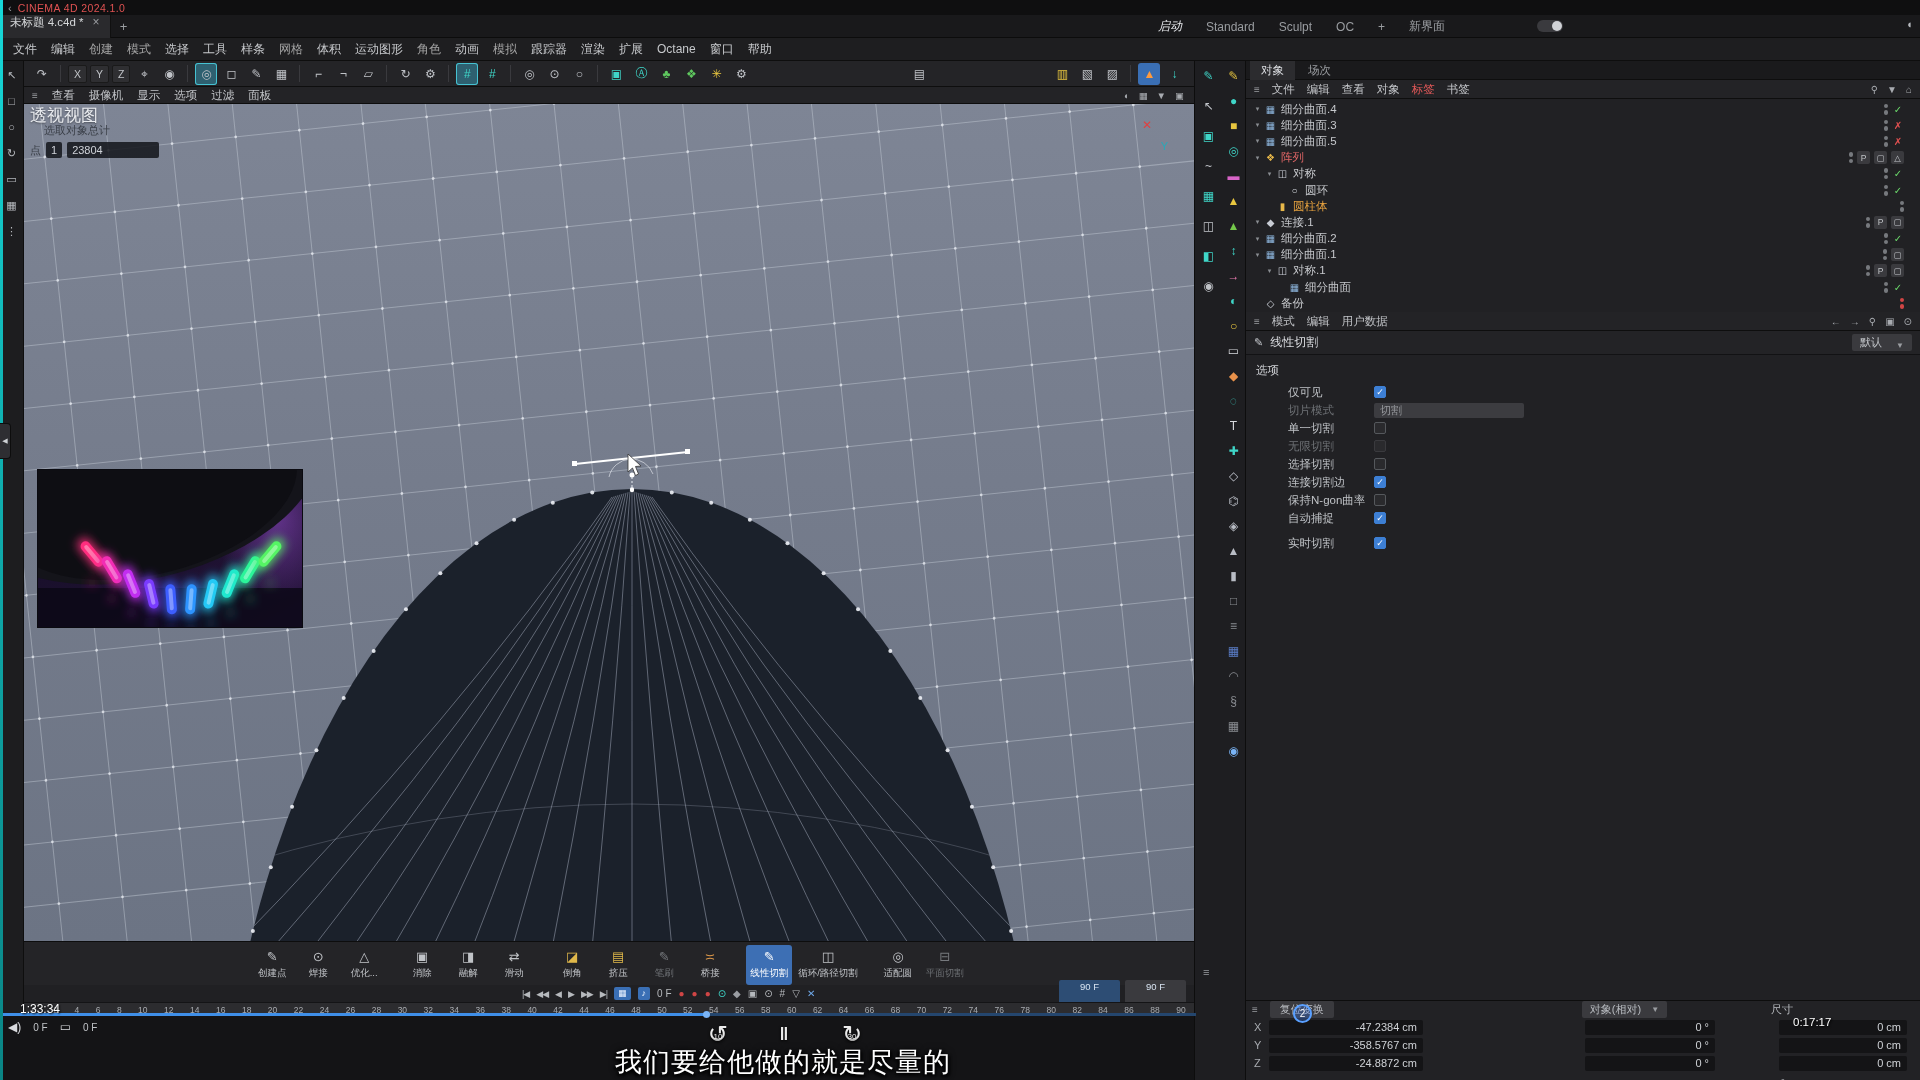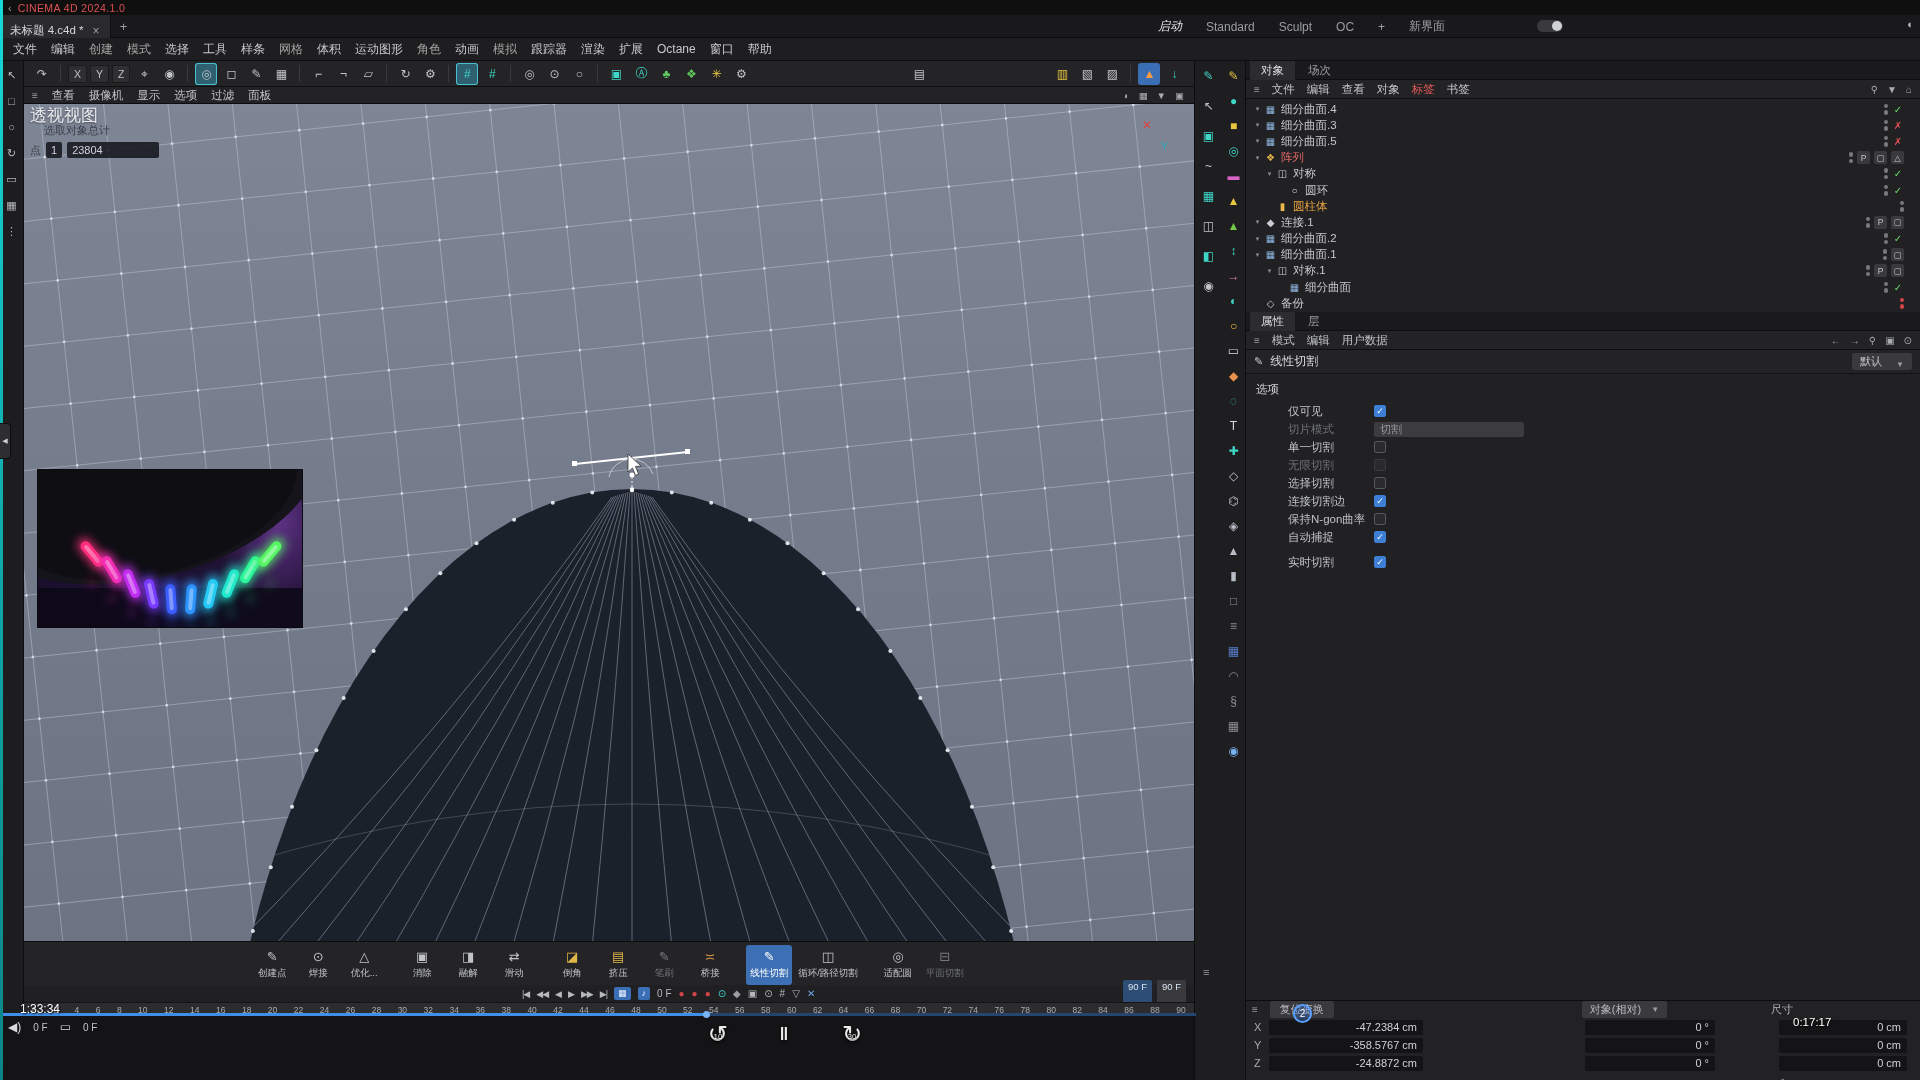--- a/index.html
+++ b/index.html
@@ -3,21 +3,21 @@
 <meta charset="utf-8">
 <style>
   *{margin:0;padding:0;box-sizing:border-box;font-family:"Liberation Sans","DejaVu Sans",sans-serif}
   html,body{width:1920px;height:1080px;background:#141416;overflow:hidden}
   #root{position:absolute;inset:0;color:#c4c6ca}
   
   #titlebar{position:absolute;left:0;top:0;width:1920px;height:15px;background:#0f0f10;display:flex;align-items:center;gap:6px;padding-left:8px}
   #titlebar .back{color:#9a9da1;font-size:11px}
   #titlebar .t{color:#e05252;font-size:10.5px;letter-spacing:.4px}
   #tabbar{position:absolute;left:0;top:15px;width:1920px;height:23px;background:#19191b;border-bottom:1px solid #0c0c0c;display:flex;align-items:center}
-  .doc-tab{height:23px;background:#2a2a2d;display:flex;align-items:flex-end;padding:0 10px;gap:9px;font-size:11.5px;color:#d6d8da;border-right:1px solid #101010}
+  .doc-tab{height:23px;background:#2a2a2d;display:flex;align-items:flex-start;padding:0 10px;gap:9px;font-size:11.5px;color:#d6d8da;border-right:1px solid #101010}
   .tab-close{color:#9a9da1;font-size:12px}
   .tab-add{width:26px;text-align:center;color:#9a9da1;font-size:13px}
   #layout-tabs{position:absolute;left:1158px;top:0;height:23px;display:flex;gap:24px;align-items:center;font-size:12px;color:#9a9da1}
   #layout-tabs .lt.active{color:#e8eaee;font-style:italic}
   #ui-toggle{position:absolute;left:1537px;top:5px;width:26px;height:12px;border-radius:6px;background:#3a3a3e}
   #ui-toggle .knob{position:absolute;right:1px;top:1px;width:10px;height:10px;border-radius:50%;background:#d0d2d6}
   #win-toggle{position:absolute;right:6px;top:3px;font-size:11px;color:#b8bbc0}
   #menubar{position:absolute;left:0;top:38px;width:1920px;height:23px;background:#1e1e20;border-bottom:1px solid #0e0e0e;display:flex;align-items:center;padding-left:6px;font-size:12px}
   .menu-item{padding:0 7px;color:#c6c8cb;white-space:nowrap}
   .menu-item.red{color:#a3a3a3}
@@ -53,21 +53,21 @@
   .mt .ic{width:22px;height:19px;display:flex;align-items:center;justify-content:center;font-size:13px}
   .mt .lb{font-size:9.5px;color:#c0c3c7;white-space:nowrap}
   .mt.active{background:#3d6fb4}
   .mt.active .lb{color:#fff}
   .mt.disabled .lb{color:#6e7175}
   
   #transport{position:absolute;left:24px;top:985px;width:1170px;height:17px;background:#202023;display:flex;align-items:center;gap:7px;padding-left:498px;font-size:10px;color:#b6b9bd}
   #transport .pb{font-size:9px;letter-spacing:-1px}
   .chipblue{background:#3a6fb5;color:#eaf2ff;padding:0 4px;height:13px;line-height:13px;border-radius:2px;font-size:9px}
   .recdot{font-size:10px}
-  .endf{background:#2d4d74;color:#d8e4f2;font-size:9.5px;padding:0 5px;height:28px;line-height:13px;border-radius:2px}
+  .endf{background:#2d4d74;color:#d8e4f2;font-size:9.5px;padding:0 21px;height:28px;line-height:13px;border-radius:2px}
   .endf.gray{background:#3a3a3e}
   #endfields{margin-left:auto;display:flex;gap:5px;padding-right:8px}
   #ruler{position:absolute;left:24px;top:1002px;width:1170px;height:14px;background:#2c2c2f;border-top:1px solid #141416;display:flex;justify-content:space-between;align-items:center;padding:0 8px;font-size:8.5px;color:#a9acb1}
   
   #bottombar{position:absolute;left:0;top:1016px;width:1246px;height:64px;background:#141416}
   #bottomleft{position:absolute;left:8px;top:4px;display:flex;align-items:center;gap:12px;font-size:10px;color:#c0c3c7}
   #bottomleft .vicon{font-size:12px;color:#d8dade}
   
   #palette{position:absolute;left:1194px;top:61px;width:52px;height:1019px;background:#1e1e21;border-left:1px solid #0d0d0d;border-right:1px solid #0d0d0d}
   .pcol{position:absolute;top:6px;display:flex;flex-direction:column;align-items:center}
@@ -1859,24 +1859,20 @@
           <span class="om-name">备份</span>
           <div class="om-right">
             <div class="om-dots">
               <div class="om-dot" style="background: rgb(208, 69, 69);"></div>
               <div class="om-dot" style="background: rgb(208, 69, 69);"></div>
             </div>
           </div>
         </div>
       </div>
 
-    <div class="rp-tabs" id="attr-tabs">
-        <span class="rp-tab active">属性</span>
-        <span class="rp-tab">层</span>
-      </div>
     <div class="om-menu" id="attr-menu">
       <span class="hamb">≡</span>
     <span>模式</span>
         <span>编辑</span>
         <span>用户数据</span>
         <div class="right">
           <span>←</span>
           <span>→</span>
           <span>⚲</span>
           <span>▣</span>
@@ -1983,16 +1979,17 @@
       <span class="num">10</span>
     </div>
     <div class="vb">
       <span class="pause">‖</span>
     </div>
     <div class="vb">
       <span class="arr">↻</span>
       <span class="num">30</span>
     </div>
   </div>
+  <div id="subtitle">我们要给他做的就是尽量的</div>
 
   <div id="cyanedge"></div>
   <div id="lefthandle">◀</div>
 </div>
 
 </body></html>

